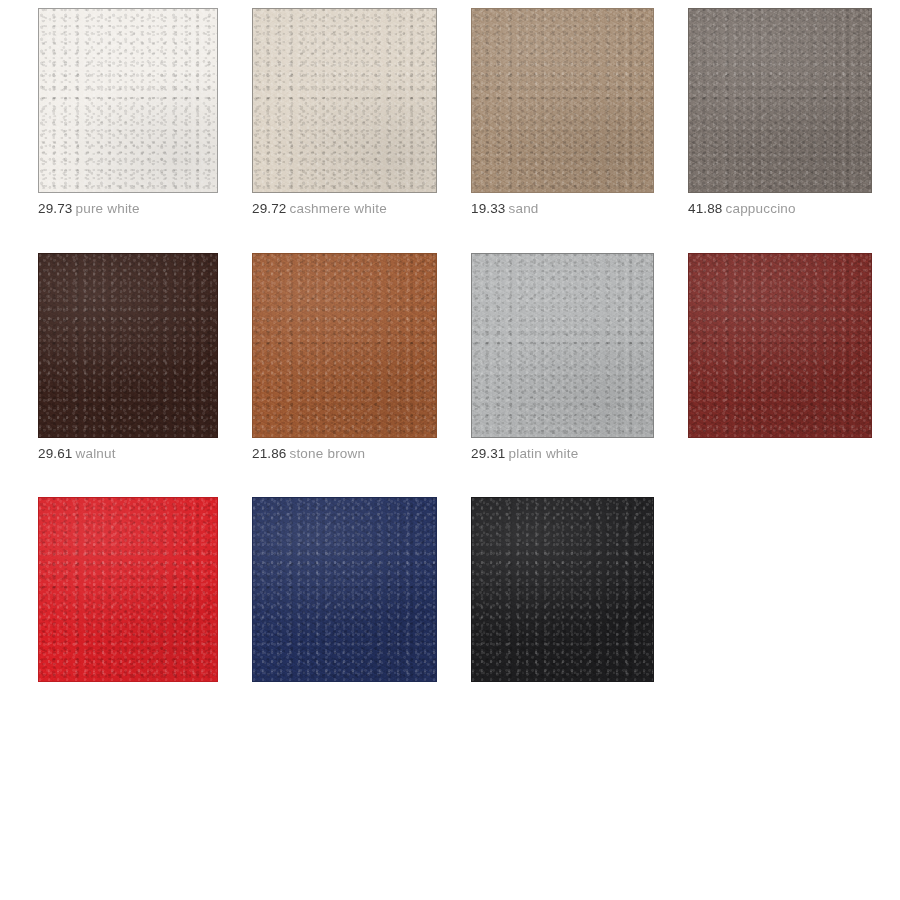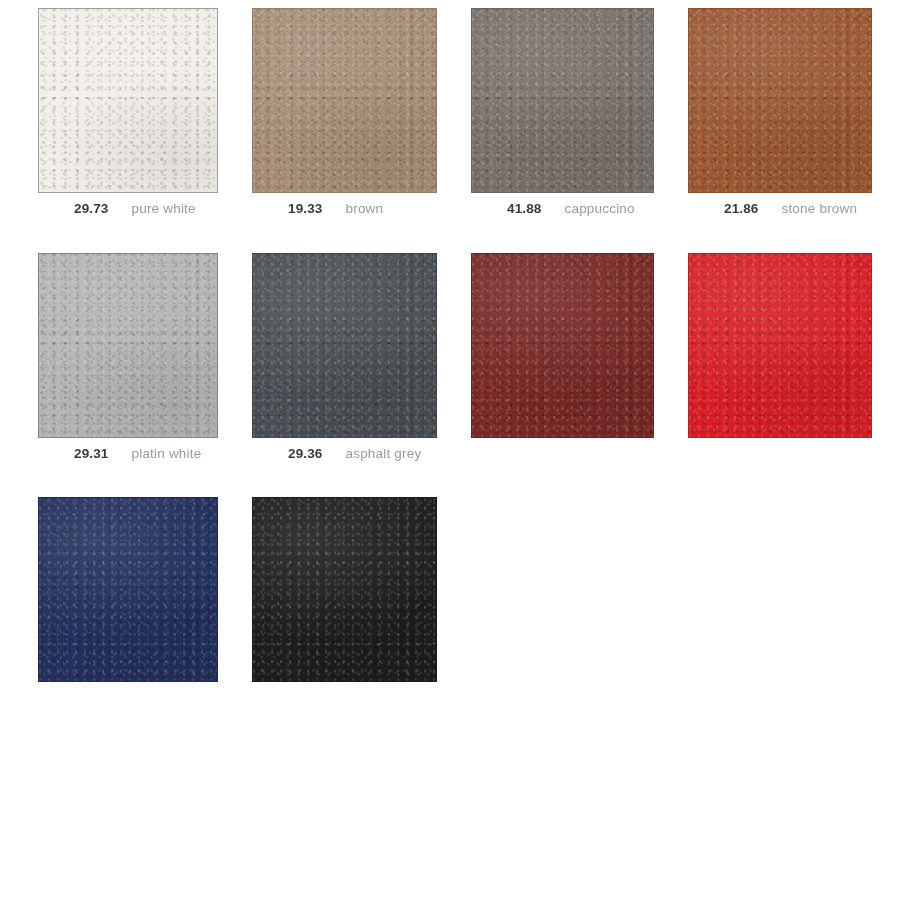--- a/index.html
+++ b/index.html
@@ -84,86 +84,93 @@
       radial-gradient(ellipse 120% 80% at 78% 82%, rgba(0,0,0,0.07), rgba(0,0,0,0) 60%);
   }
 
   .caption {
     margin-top: 9px;
     font-size: 13.5px;
     line-height: 1;
     white-space: nowrap;
   }
   .code {
-    font-weight: 700;
+    font-weight: 400;
     color: #3b3b3b;
     letter-spacing: 0.01em;
     font-size: 13.5px;
-    margin-left: 36px;
   }
   .name {
     color: #9a9a9a;
     font-weight: 400;
-    margin-left: 23px;
+    margin-left: 3px;
     font-size: 13.5px;
     letter-spacing: 0.015em;
   }
 </style>
 </head>
 <body>
 
 <div class="sheet">
   <div class="grid" id="swatch-grid">
       <div class="cell">
         <div class="swatch" style="background-color: rgb(242, 239, 234);">
           <div class="grain"></div>
           <div class="grain2"></div>
           <div class="sheen"></div>
         </div>
         <div class="caption"><span class="code">29.73</span><span class="name">pure white</span></div>
       </div>
       <div class="cell">
+        <div class="swatch" style="background-color: rgb(222, 213, 200);">
+          <div class="grain"></div>
+          <div class="grain2"></div>
+          <div class="sheen"></div>
+        </div>
+        <div class="caption"><span class="code">29.72</span><span class="name">cashmere white</span></div>
+      </div>
+      <div class="cell">
         <div class="swatch" style="background-color: rgb(168, 144, 120); border: 1px solid rgba(0, 0, 0, 0.12);">
           <div class="grain"></div>
           <div class="grain2"></div>
           <div class="sheen"></div>
         </div>
-        <div class="caption"><span class="code">19.33</span><span class="name">brown</span></div>
+        <div class="caption"><span class="code">19.33</span><span class="name">sand</span></div>
       </div>
       <div class="cell">
         <div class="swatch" style="background-color: rgb(124, 115, 109); border: 1px solid rgba(0, 0, 0, 0.12);">
           <div class="grain"></div>
           <div class="grain2"></div>
           <div class="sheen"></div>
         </div>
         <div class="caption"><span class="code">41.88</span><span class="name">cappuccino</span></div>
+      </div>
+      <div class="cell">
+        <div class="swatch" style="background-color: rgb(58, 34, 28); border: 1px solid rgba(0, 0, 0, 0.12);">
+          <div class="grain"></div>
+          <div class="grain2"></div>
+          <div class="sheen"></div>
+        </div>
+        <div class="caption"><span class="code">29.61</span><span class="name">walnut</span></div>
       </div>
       <div class="cell">
         <div class="swatch" style="background-color: rgb(158, 90, 51); border: 1px solid rgba(0, 0, 0, 0.12);">
           <div class="grain"></div>
           <div class="grain2"></div>
           <div class="sheen"></div>
         </div>
         <div class="caption"><span class="code">21.86</span><span class="name">stone brown</span></div>
       </div>
       <div class="cell">
         <div class="swatch" style="background-color: rgb(179, 181, 182);">
           <div class="grain"></div>
           <div class="grain2"></div>
           <div class="sheen"></div>
         </div>
         <div class="caption"><span class="code">29.31</span><span class="name">platin white</span></div>
-      </div>
-      <div class="cell">
-        <div class="swatch" style="background-color: rgb(74, 80, 85); border: 1px solid rgba(0, 0, 0, 0.12);">
-          <div class="grain"></div>
-          <div class="grain2"></div>
-          <div class="sheen"></div>
-        </div>
-        <div class="caption"><span class="code">29.36</span><span class="name">asphalt grey</span></div>
       </div>
       <div class="cell">
         <div class="swatch" style="background-color: rgb(123, 42, 38); border: 1px solid rgba(0, 0, 0, 0.12);">
           <div class="grain"></div>
           <div class="grain2"></div>
           <div class="sheen"></div>
         </div>
       </div>
       <div class="cell">
         <div class="swatch" style="background-color: rgb(217, 31, 38); border: 1px solid rgba(0, 0, 0, 0.12);">

